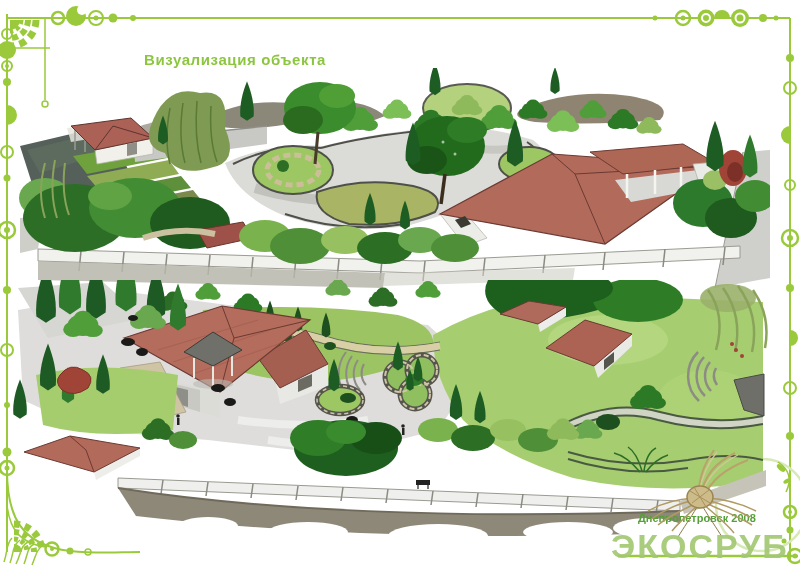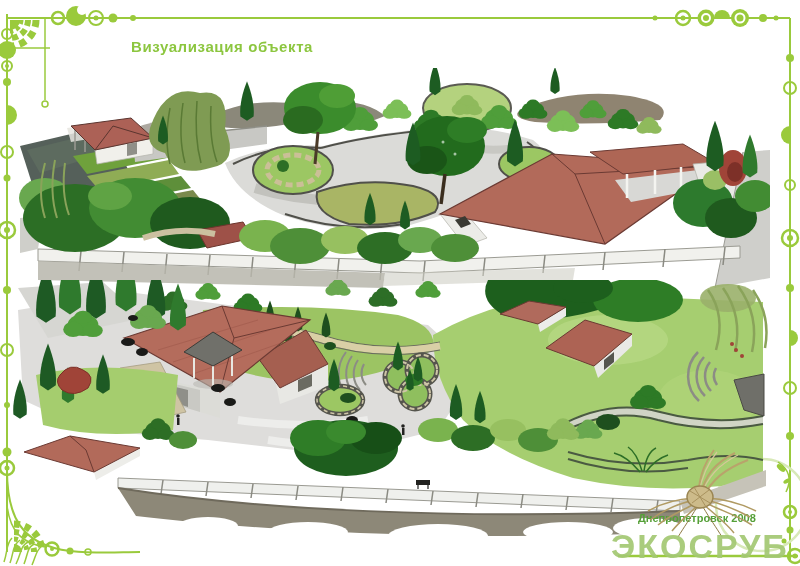--- a/index.html
+++ b/index.html
@@ -553,17 +553,17 @@
     <g>
       <ellipse cx="90" cy="52" rx="13" ry="11" fill="#CDBB8A" stroke="#9A8552" stroke-width="1.5"></ellipse>
       <g stroke="#A8925E" stroke-width="1" fill="none">
         <path d="M80,46 L100,58"></path>
           <path d="M82,58 L99,45"></path>
           <path d="M84,42 L96,62"></path>
       </g>
     </g>
   </svg>
 
-  <h1 class="layer page-title" style="margin:0;">Визуализация объекта</h1>
+  <h1 class="layer page-title" style="margin:13px;">Визуализация объекта</h1>
   <span class="layer city-year">Днепропетровск 2008</span>
   <div class="layer logo-text">ЭКОСРУБ</div>
 
 </div>
 
 </body></html>

